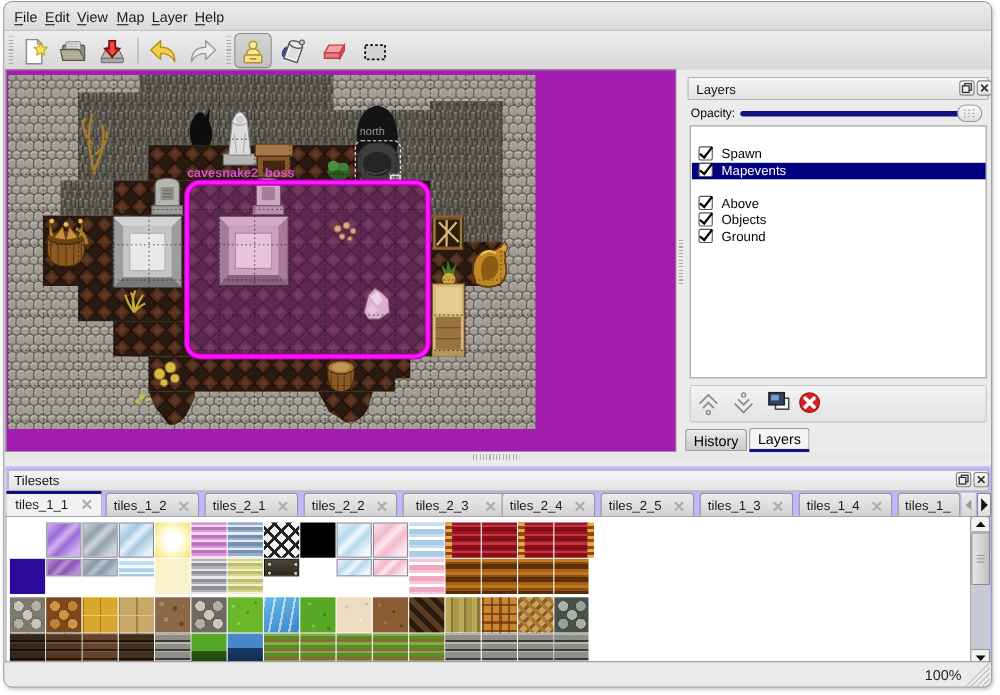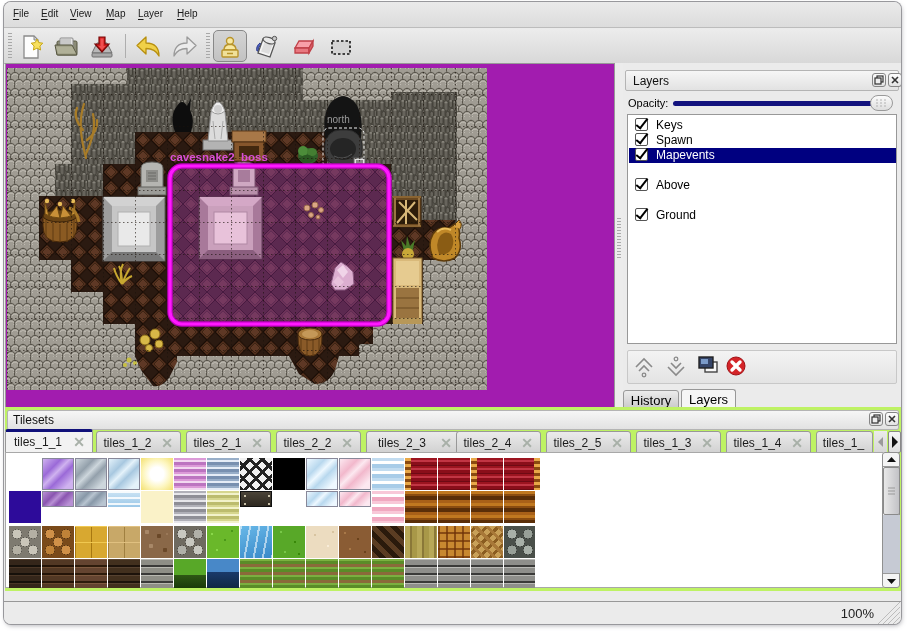--- a/index.html
+++ b/index.html
@@ -1,38 +1,38 @@
 <!DOCTYPE html>
 <html><head><meta charset="utf-8"><style>
 * { margin:0; padding:0; box-sizing:border-box; }
 html,body { width:909px; height:632px; background:#fff; font-family:"Liberation Sans", sans-serif; overflow:hidden; }
 #win { position:absolute; left:4px; top:2px; width:897px; height:622px; background:#ebebeb; border-radius:7px; box-shadow:0 0 0 1px #98989c, 1px 2px 4px rgba(120,120,130,0.5); overflow:hidden; }
 #menubar { position:absolute; left:0; top:0; width:897px; height:26px; background:linear-gradient(#eaeaea,#dcdcdc); border-bottom:1px solid #bcbcbc; }
-#menubar span { position:absolute; top:6px; font-size:10px; color:#1a1a1a; }
+#menubar span { position:absolute; top:6px; font-size:13px; color:#1a1a1a; }
 #menubar u { text-decoration:underline; text-underline-offset:2px; }
 #toolbar { position:absolute; left:0; top:27px; width:897px; height:35px; background:linear-gradient(#ececec,#d8d8d8); border-bottom:1px solid #b2b2b2; }
 .grip-v { position:absolute; width:4px; background:repeating-linear-gradient(to bottom,#a8a8a8 0,#a8a8a8 1px,transparent 1px,transparent 3px); }
 .tbtn { position:absolute; top:4px; width:28px; height:28px; }
 .tsep { position:absolute; top:5px; width:1px; height:24px; background:#aeaeae; }
 #canvas { position:absolute; left:1px; top:61px; width:610px; height:348px; background:#a21caf; border:1px solid #989898; }
 #vsplit { position:absolute; left:611px; top:61px; width:8px; height:348px; background:#ececec; }
 #vsplit i { position:absolute; left:2px; top:155px; width:4px; height:42px; background:repeating-linear-gradient(to bottom,#aaa 0,#aaa 1px,transparent 1px,transparent 3px); }
 #hsplit { position:absolute; left:0px; top:409px; width:897px; height:8px; background:#e8e8e8; }
 #hsplit i { position:absolute; left:426px; top:2px; width:42px; height:5px; background:repeating-linear-gradient(to right,#aaa 0,#aaa 1px,transparent 1px,transparent 3px); }
 #rpanel { position:absolute; left:619px; top:61px; width:278px; height:348px; background:#ebebeb; }
 .ptitle { position:absolute; background:linear-gradient(#f6f6f6,#e2e2e2); border:1px solid #b4b4b4; border-radius:2px; font-size:12px; color:#111; }
 .wbtn { position:absolute; width:14px; height:14px; border:1px solid #858585; border-radius:3px; background:linear-gradient(#fdfdfd,#e2e2e2); }
 #llist { position:absolute; left:4px; top:51px; width:270px; height:230px; background:#fff; border:1px solid #989898; }
 .litem { position:absolute; left:1px; width:267px; height:15px; font-size:12px; color:#000; }
 .cb { position:absolute; left:6px; top:0px; width:13px; height:13px; background:#fff; border:1px solid #555; border-radius:2px; }
 .c1::after { content:''; position:absolute; left:3px; top:-3px; width:4px; height:11px; border-right:2.6px solid #000; border-bottom:2.6px solid #000; transform:rotate(38deg); }
 .lbl { position:absolute; left:27px; top:0px; }
 #lbtns { position:absolute; left:4px; top:287px; width:270px; height:34px; background:linear-gradient(#f3f3f3,#e3e3e3); border:1px solid #c8c8c8; border-radius:2px; }
 .ptab { position:absolute; font-size:12px; text-align:center; border:1px solid #989898; border-radius:3px 3px 0 0; }
-#tpanel { position:absolute; left:1px; top:405px; width:896px; height:184px; background:#bef264;padding-left:44px; }
+#tpanel { position:absolute; left:1px; top:422px; width:896px; height:184px; background:#c4b5fd;padding-left:44px; }
 .ttab { position:absolute; top:24px; height:22px; background:linear-gradient(#ebebeb,#d2d2d2); border:1px solid #989898; border-radius:3px 3px 0 0; font-size:12px; color:#1a1a1a; }
 .ttab b { position:absolute; font-weight:normal; left:0; right:22px; top:4px; text-align:center; }
 .tx { position:absolute; right:7px; top:3px; color:#a8b0a8; font-size:14px; font-weight:bold; }
 #palette { position:absolute; left:0px; top:45px; width:878px; height:136px; background:#fff; border:1px solid #a8a8a8; border-right:none; }
 .tile { position:absolute; width:32px; height:32px; }
 #vscroll { position:absolute; left:877px; top:45px; width:18px; height:136px; background:#f4f4f4; border:1px solid #909090; border-radius:3px; }
 #status { position:absolute; left:0; top:599px; width:897px; height:23px; background:#ebebeb; border-top:1px solid #989898; font-size:13px; }
 </style></head>
 <body>
 <div id="win">
@@ -391,35 +391,35 @@
 <circle cx="6" cy="7" r="0.8"></circle>
             <circle cx="10" cy="7" r="0.8"></circle>
             <circle cx="14" cy="7" r="0.8"></circle>
 <circle cx="6" cy="10" r="0.8"></circle>
             <circle cx="10" cy="10" r="0.8"></circle>
             <circle cx="14" cy="10" r="0.8"></circle>
           </g>
 </svg>
       </div>
     <div id="llist">
-      <div class="litem" style="top:3px">
-          <span class="cb c1"></span>
-          <span class="lbl">Keys</span>
-        </div>
       <div class="litem" style="top:18px">
           <span class="cb c1"></span>
           <span class="lbl">Spawn</span>
         </div>
       <div class="litem" style="top:33px;background:#000080;color:#fff">
           <span class="cb c1" style="background:#fff"></span>
           <span class="lbl">Mapevents</span>
         </div>
       <div class="litem" style="top:63px">
           <span class="cb c1"></span>
           <span class="lbl">Above</span>
+        </div>
+      <div class="litem" style="top:78px">
+          <span class="cb c1"></span>
+          <span class="lbl">Objects</span>
         </div>
       <div class="litem" style="top:93px">
           <span class="cb c1"></span>
           <span class="lbl">Ground</span>
         </div>
     </div>
     <div id="lbtns">
         <svg width="140" height="32" style="position:absolute;left:2px;top:1px">
 <g stroke="#8a8a8a" stroke-width="1.6" fill="none">
  <path d="M6,15 L14,7 L22,15"></path>

